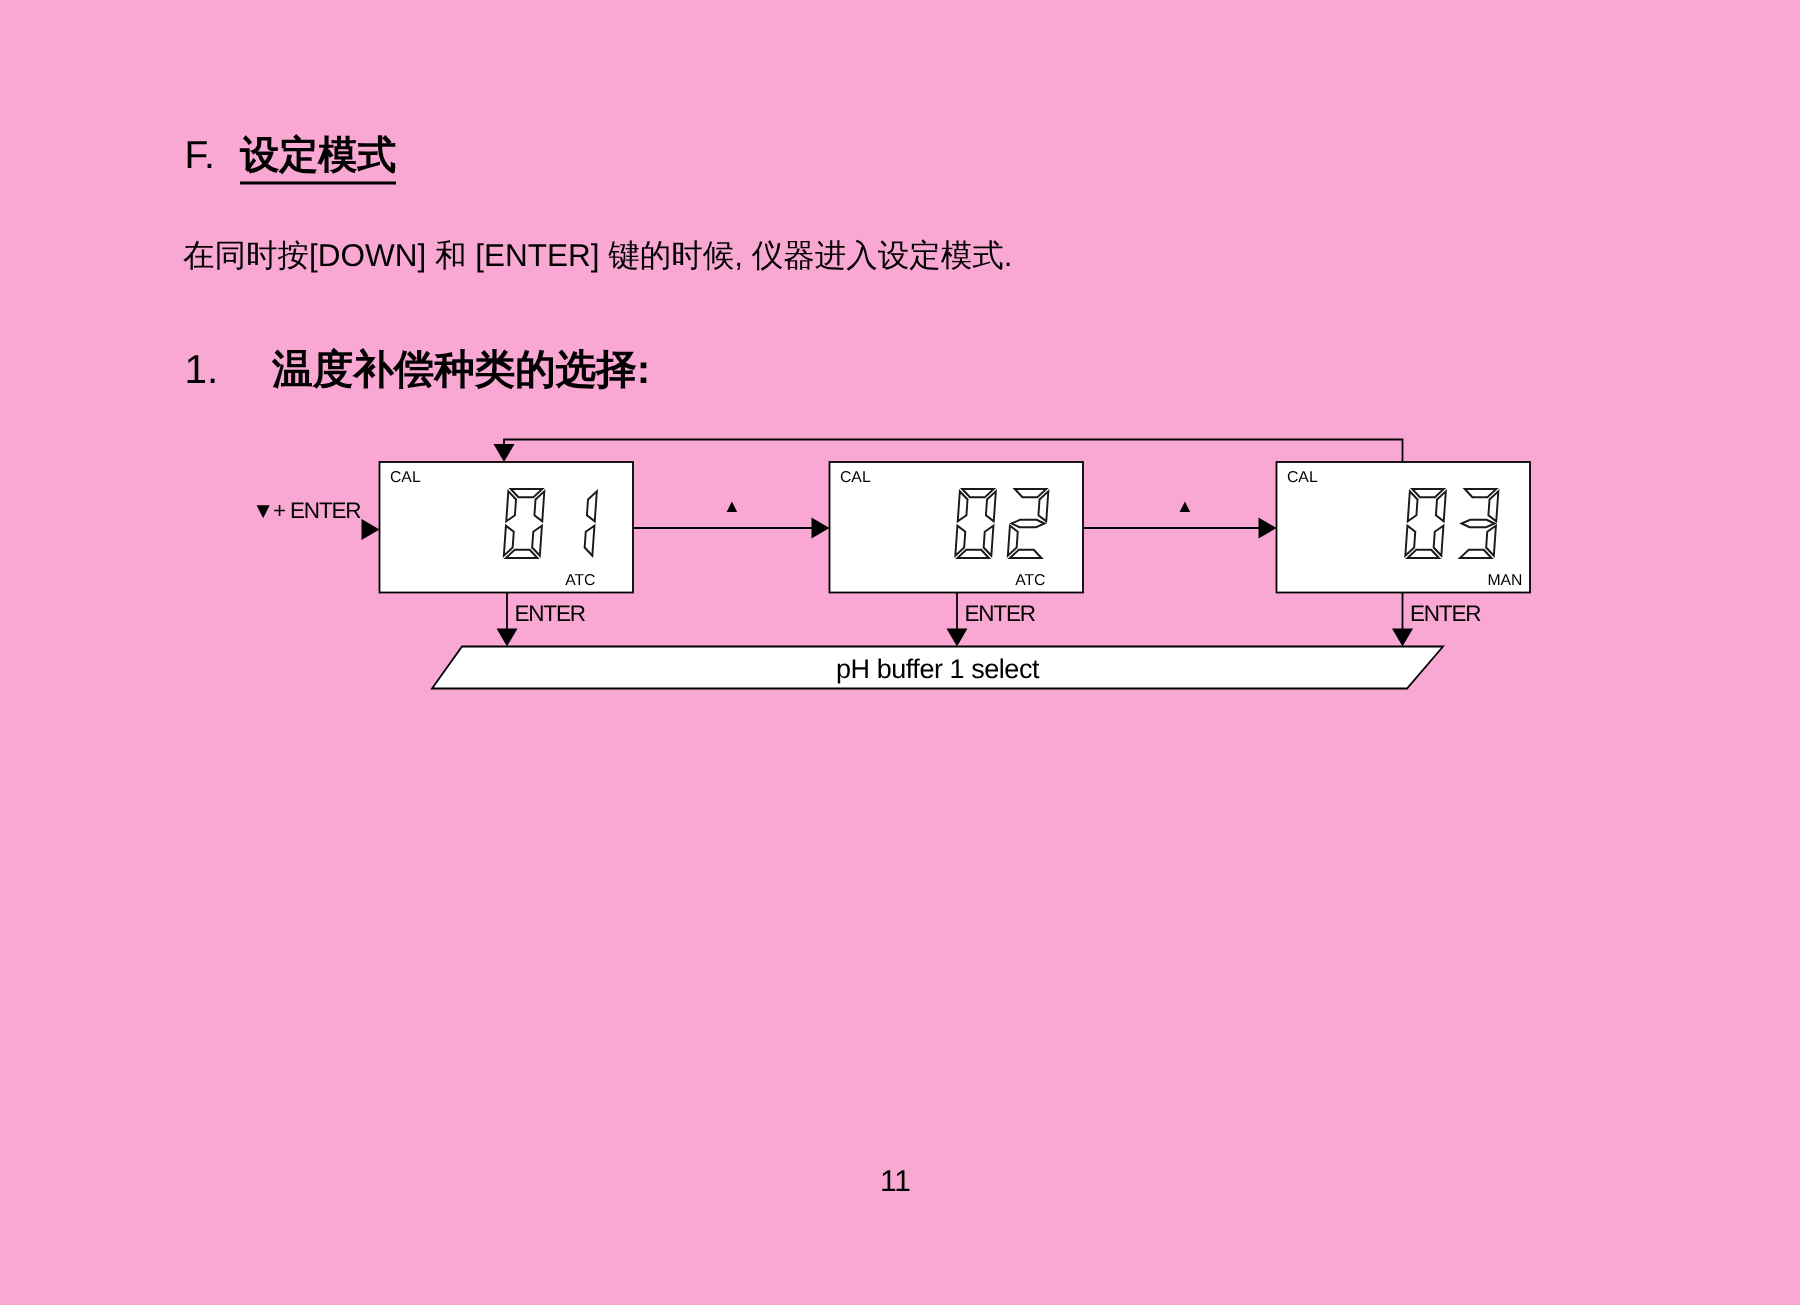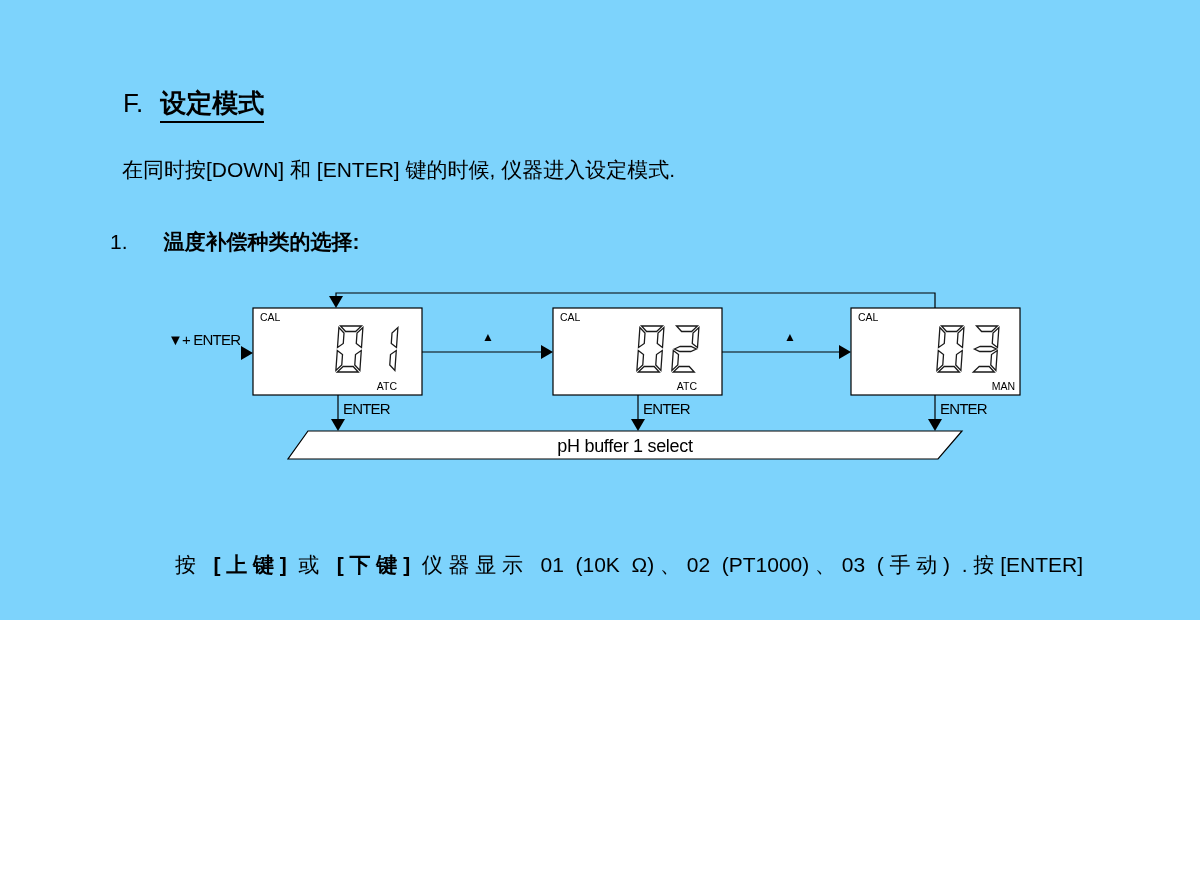--- a/index.html
+++ b/index.html
@@ -1,22 +1,22 @@
 <!DOCTYPE html>
 <html><head>
 <meta charset="utf-8">
 <style>
   html,body{margin:0;padding:0;background:#fff;}
-  .page{position:relative;width:1200px;height:620px;background:#7dd3fc;overflow:hidden;
+  .page{position:relative;width:1200px;height:870px;background:#f9a8d4;overflow:hidden;
         font-family:"Liberation Sans","DejaVu Sans",sans-serif;color:#000;}
   .title-row{position:absolute;left:123px;top:86px;font-size:26px;}
   .title-prefix{display:inline-block;margin-right:17px;}
   .title-text{font-weight:bold;border-bottom:2px solid #000;padding-bottom:3px;}
   .intro{position:absolute;left:122px;top:156px;font-size:21px;}
-  .section-row{position:absolute;left:110px;top:228px;font-size:21px;}
+  .section-row{position:absolute;left:123px;top:228px;font-size:27px;}
   .sec-head{font-weight:bold;margin-left:36px;}
   .diagram{position:absolute;left:160px;top:283px;width:920px;height:190px;}
   .body1{position:absolute;left:175px;top:551px;width:908px;font-size:21px;
          text-align:justify;text-align-last:justify;}
   .body2{position:absolute;left:175px;top:596px;width:908px;font-size:21px;font-weight:bold;}
   .b{font-weight:bold;}
   .pagenum{position:absolute;left:0;top:777px;width:1194px;text-align:center;font-size:20px;}
   
   .box{fill:#fff;stroke:#000;stroke-width:1.2;}
   .ln{fill:none;stroke:#000;stroke-width:1.2;}
@@ -132,18 +132,15 @@
       <text x="855" y="107" class="small end">MAN</text>
       <line x1="775" y1="112" x2="775" y2="146" class="ln"></line>
       <polygon points="768,136 782,136 775,148" class="ar"></polygon>
       <text x="780" y="131" class="lbl">ENTER</text>
     </g>
 
     <polygon points="148,148 802,148 778,176 128,176" class="box"></polygon>
     <text x="465" y="169" class="plabel">pH buffer 1 select</text>
   </svg>
 
-  <div class="body1">
-    <span>按 </span><span class="b">[上键]</span><span> 或 </span><span class="b">[下键]</span><span> 仪器显示 01 (10K Ω)、02 (PT1000)、03 (手动) .按[ENTER]</span>
-  </div>
 
   <div class="pagenum">11</div>
 </div>
 
 </body></html>

